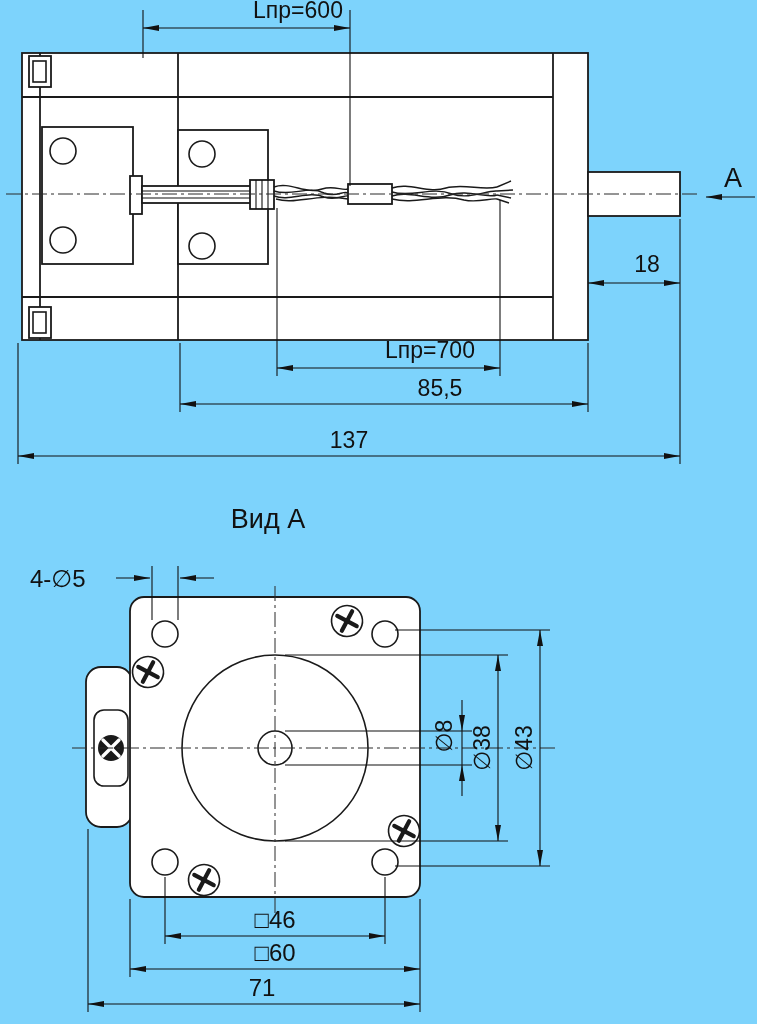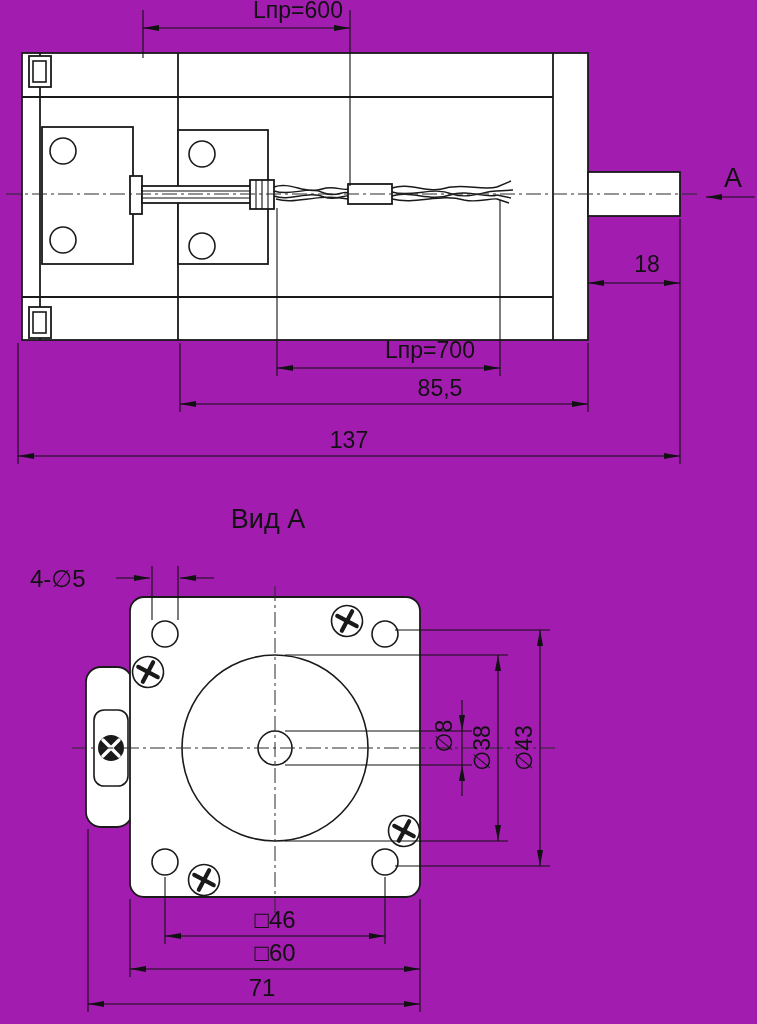--- a/index.html
+++ b/index.html
@@ -1,16 +1,16 @@
 <!DOCTYPE html>
 <html><head>
 <meta charset="utf-8">
 <style>
   html,body{margin:0;padding:0;background:#fff;}
-  .page{width:757px;height:1024px;position:relative;background:#a21caf;}
+  .page{width:757px;height:1024px;position:relative;background:#7dd3fc;}
   svg text{font-family:"Liberation Sans","DejaVu Sans",sans-serif;fill:#111;}
   .t23{font-size:23px;}
   .t24{font-size:24px;}
   .t27{font-size:27px;}
   .mid{text-anchor:middle;}
   .outline{fill:#fff;stroke:#1a1a1a;stroke-width:1.8;}
   .outline2{fill:none;stroke:#1a1a1a;stroke-width:1.6;}
   .solid{fill:none;stroke:#1a1a1a;stroke-width:1.8;}
   .thin{fill:none;stroke:#111;stroke-width:1.1;}
   .cl{fill:none;stroke:#2b2b2b;stroke-width:1;stroke-dasharray:15 4 3 4;}

